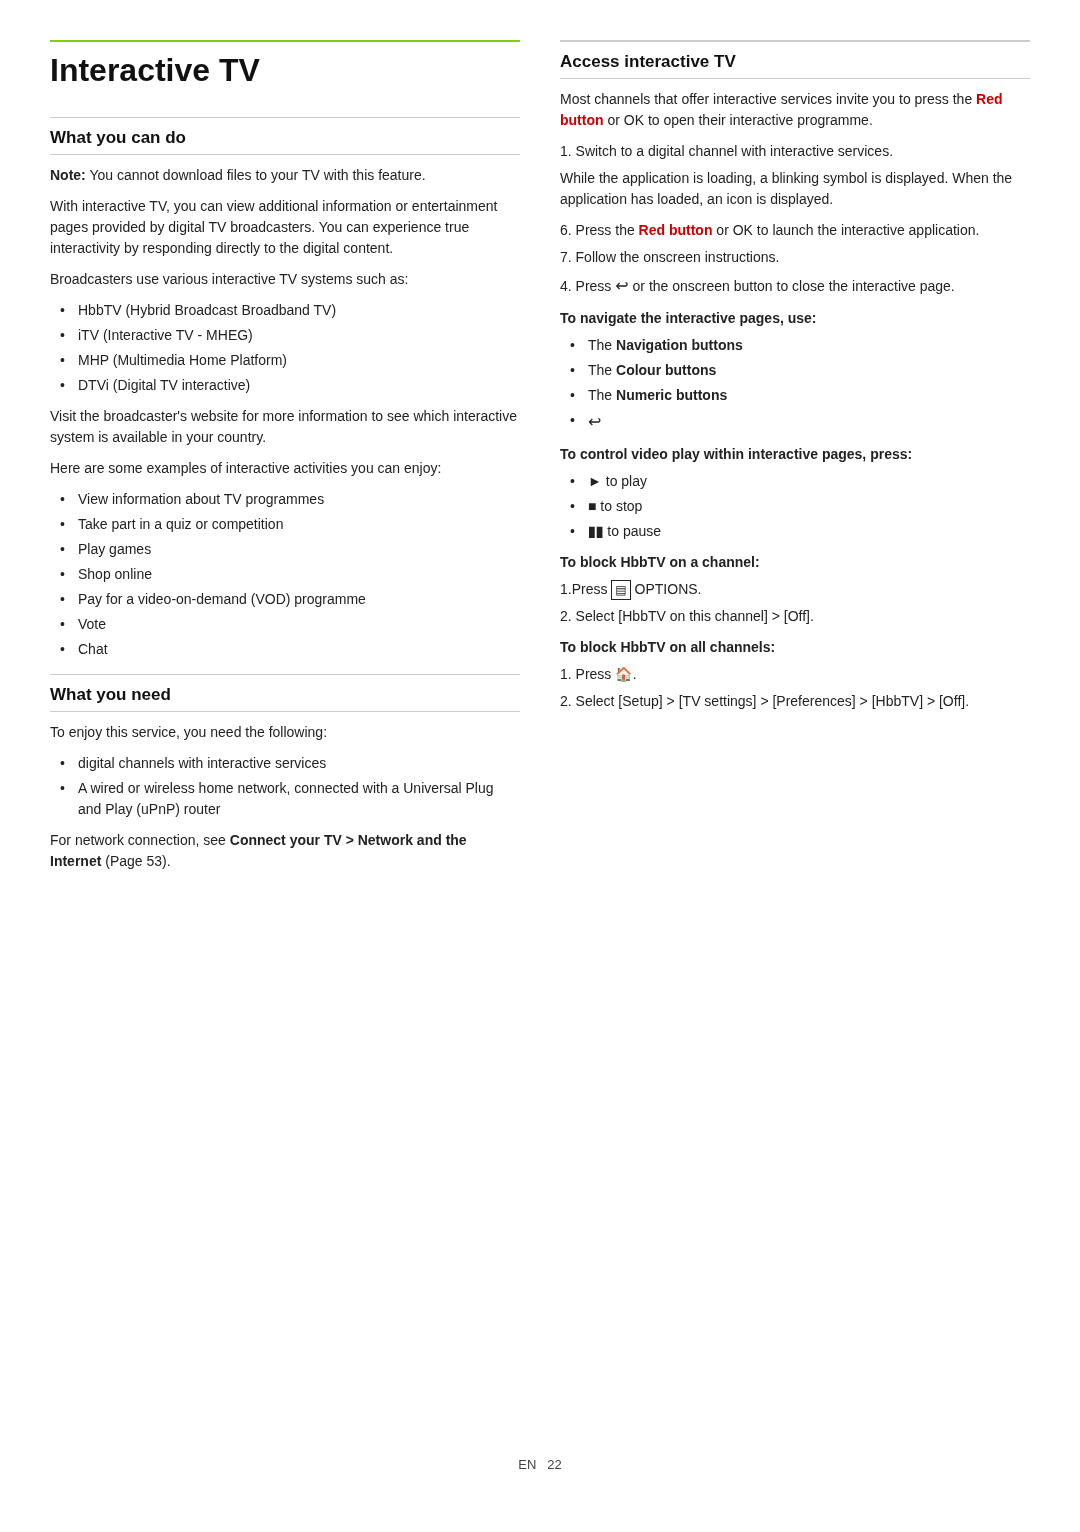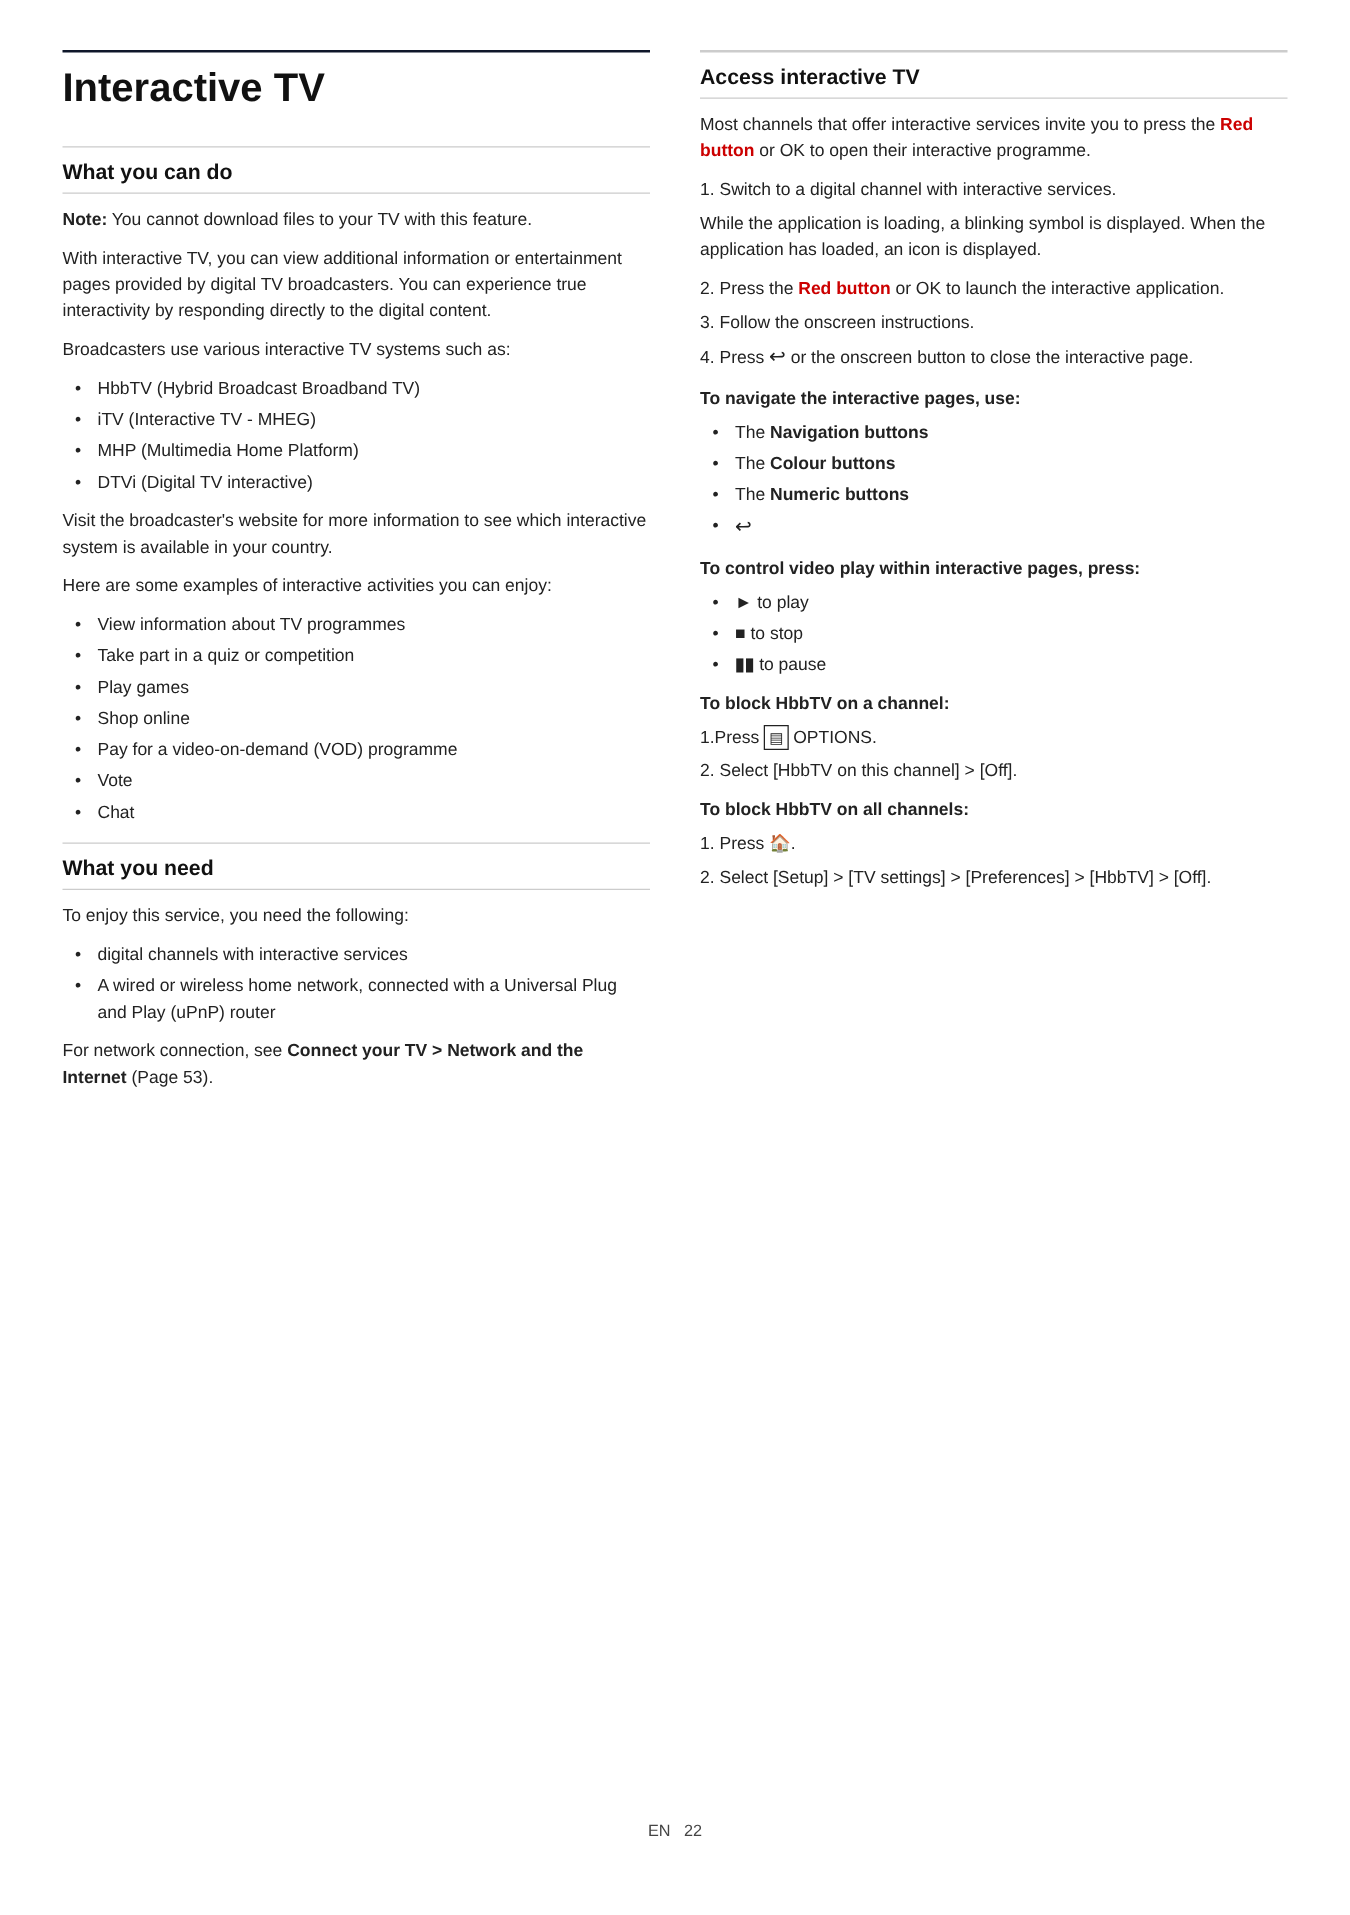--- a/index.html
+++ b/index.html
@@ -26,21 +26,21 @@
     }
 
     .two-column {
       display: flex;
       gap: 40px;
       flex: 1;
     }
 
     .left-col {
       flex: 1;
-      border-top: 2px solid #0f172a;
+      border-top: 2px solid #84cc16;
       padding-top: 10px;
     }
 
     .right-col {
       flex: 1;
       border-top: 2px solid #cccccc;
       padding-top: 10px;
     }
 
     h1.page-title {
@@ -223,24 +223,24 @@
 
       <p>
         <span>Most channels that offer interactive services invite you to press the </span><span class="red-text">Red button</span><span> or OK to open their interactive programme.</span>
       </p>
 
       <p class="step">1. Switch to a digital channel with interactive services.</p>
 
       <p>While the application is loading, a blinking symbol is displayed. When the application has loaded, an icon is displayed.</p>
 
       <p class="step">
-        <span>2. Press the </span><span class="red-text">Red button</span><span> or OK to launch the interactive application.</span>
-      </p>
-
-      <p class="step">3. Follow the onscreen instructions.</p>
+        <span>6. Press the </span><span class="red-text">Red button</span><span> or OK to launch the interactive application.</span>
+      </p>
+
+      <p class="step">7. Follow the onscreen instructions.</p>
 
       <p class="step">
         <span>4. Press </span><span class="icon-back">↩</span><span> or the onscreen button to close the interactive page.</span>
       </p>
 
       <p class="nav-subheading">To navigate the interactive pages, use:</p>
 
       <ul>
         <li>
           <span>The </span><span class="bold-inline">Navigation buttons</span>

